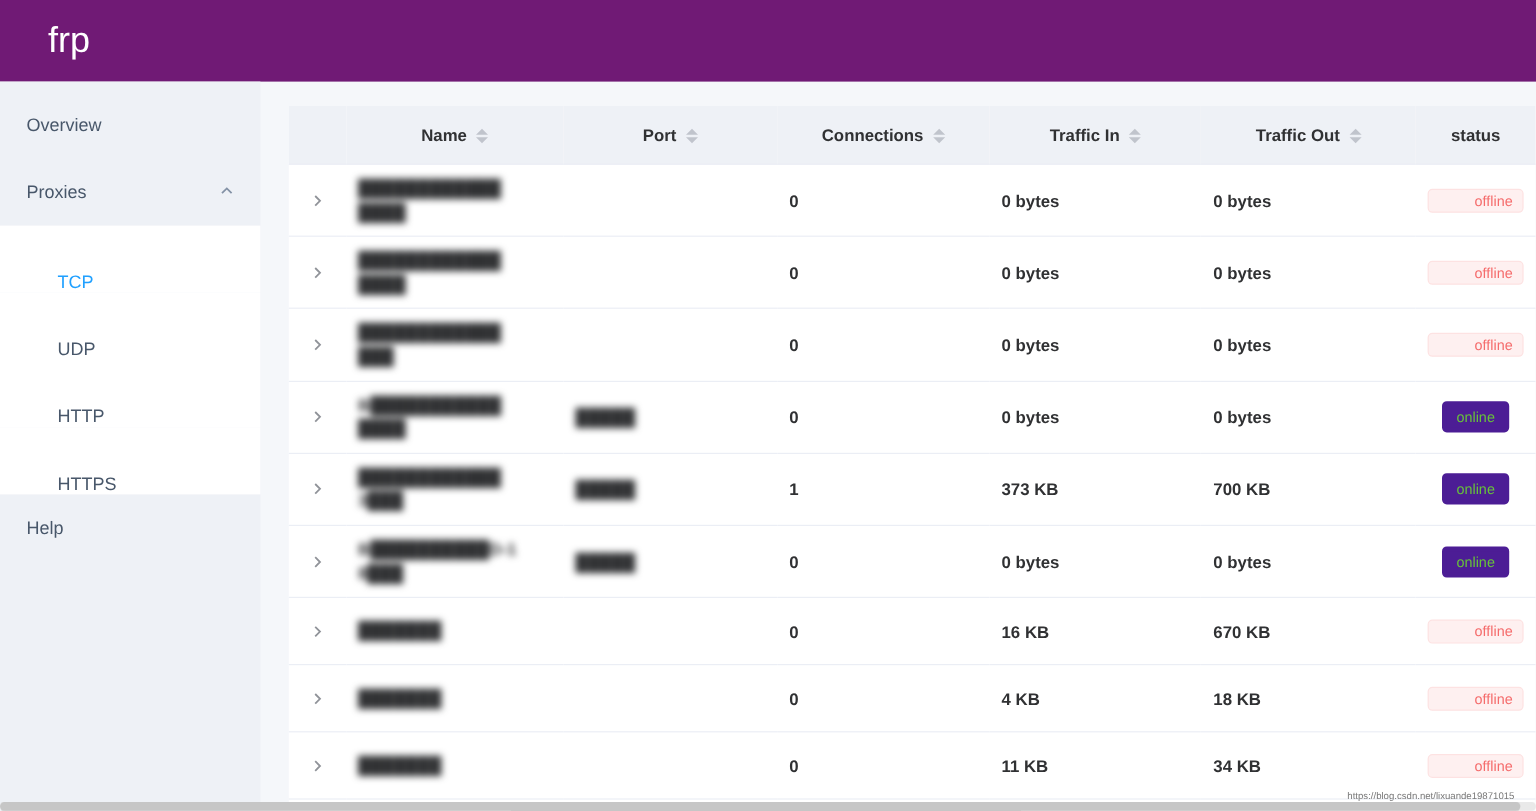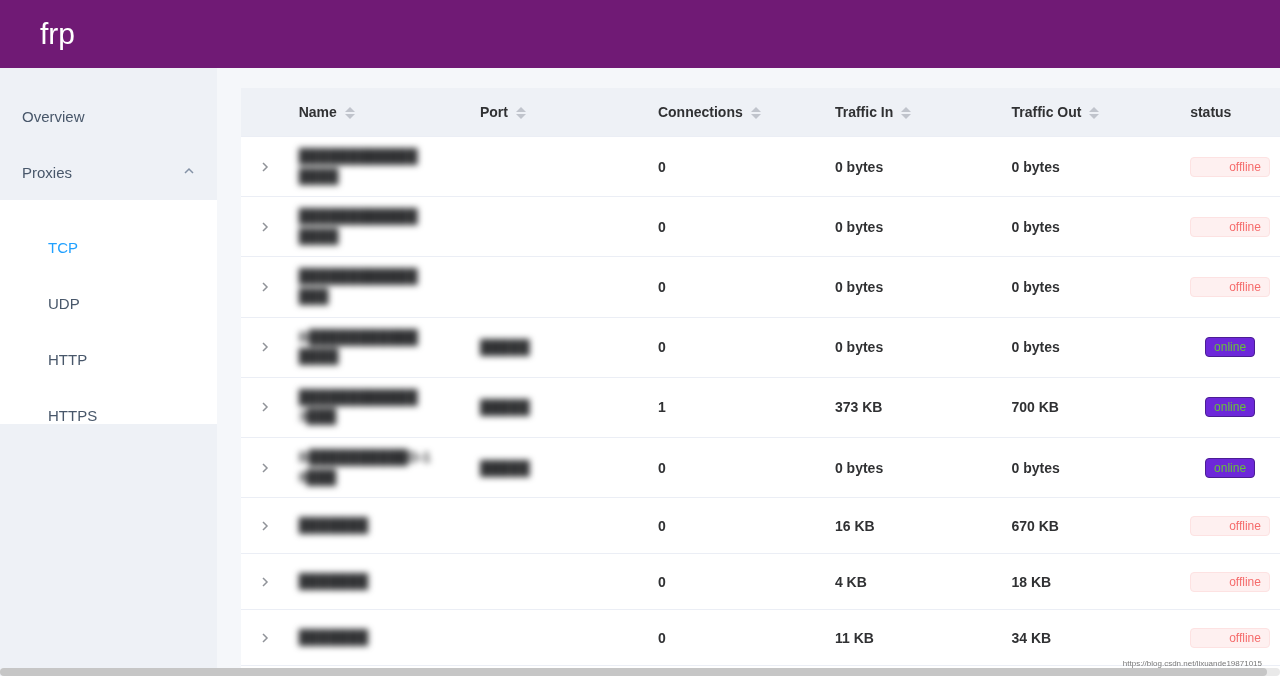--- a/index.html
+++ b/index.html
@@ -24,21 +24,21 @@
   font-size: 30px;
   font-weight: 400;
 }
 .main {
   display: flex;
   height: calc(676px - 68px);
 }
 .sidebar {
   width: 217px;
   background: #eef1f6;
-  padding-top: 20px;
+  padding-top: 8px;
 }
 .menu-item {
   padding: 0 22px;
   height: 56px;
   display: flex;
   align-items: center;
   justify-content: space-between;
   color: #48576a;
   font-size: 15px;
   cursor: pointer;
@@ -68,21 +68,21 @@
 .table {
   width: 100%;
   background: #fff;
   border-collapse: collapse;
   font-size: 14px;
 }
 .table thead th {
   background: #eef1f6;
   color: #303133;
   font-weight: 700;
-  text-align: left;
+  text-align: center;
   padding: 16px 10px;
   border-bottom: 1px solid #ebeef5;
   white-space: nowrap;
 }
 .table tbody td {
   padding: 10px 10px;
   border-bottom: 1px solid #ebeef5;
   color: #303133;
   font-weight: 600;
   height: 56px;
@@ -131,22 +131,22 @@
   border-radius: 4px;
   font-weight: 500;
 }
 .badge-offline {
   background: #fef0f0;
   border: 1px solid #fde2e2;
   color: #f56c6c;
   padding-left: 38px;
 }
 .badge-online {
-  background: #6d28d9;
-  border: 1px solid #4c1d95;
+  background: #4c1d95;
+  border: 4px solid #4c1d95;
   color: #67c23a;
 }
 .watermark {
   position: fixed;
   right: 18px;
   bottom: 8px;
   font-size: 8px;
   color: #787878;
 }
 .scrollbar-fake {
@@ -190,20 +190,23 @@
     </div>
     <div class="submenu-item">
       <span>UDP</span>
     </div>
     <div class="submenu-item">
       <span>HTTP</span>
     </div>
     <div class="submenu-item">
       <span>HTTPS</span>
     </div>
+    <div class="menu-item">
+      <span>Help</span>
+    </div>
   </div>
 
   <div class="content">
     <table class="table">
       <thead>
         <tr>
           <th class="col-expand"></th>
           <th class="col-name">
             <span>Name</span>
             <span class="sort-caret">

